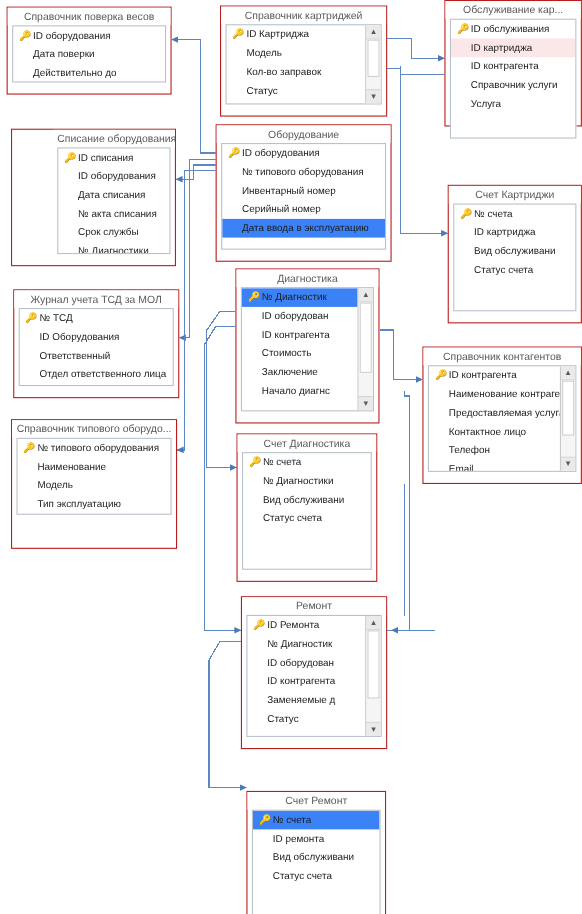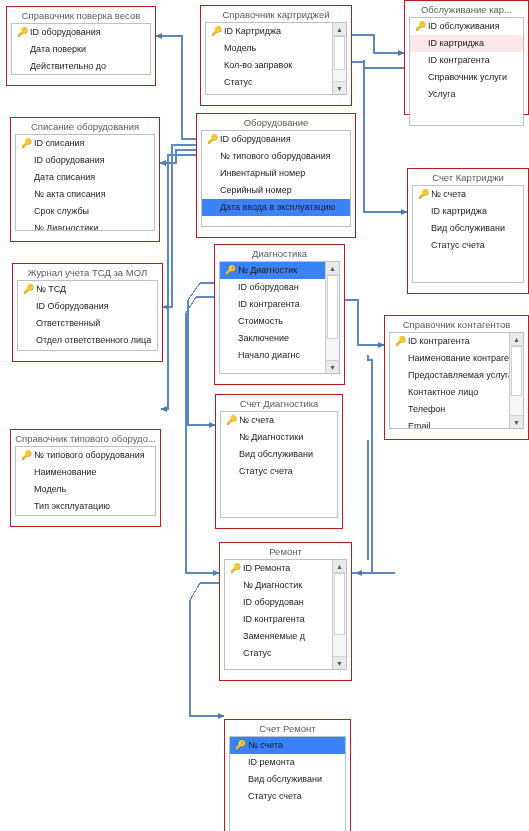--- a/index.html
+++ b/index.html
@@ -134,21 +134,21 @@
             <span class="nm">Дата поверки</span>
           </li>
         <li class="fld">
             <span class="keycell"></span>
             <span class="nm">Действительно до</span>
           </li>
       </ul>
     </div>
   </div>
 
-  <div class="tbl" style="left:10px;top:117px;width:150px;height:125px;">
+  <div class="tbl" style="left:10px;top:117px;width:150px;height:125px;padding-left:37px;">
     <div class="tbl-title">Списание оборудования</div>
     <div class="tbl-body" style="height:97px;">
       <ul class="fields">
         <li class="fld pk">
             <span class="keycell">🔑</span>
             <span class="nm">ID списания</span>
           </li>
         <li class="fld">
             <span class="keycell"></span>
             <span class="nm">ID оборудования</span>
@@ -190,21 +190,21 @@
             <span class="nm">Ответственный</span>
           </li>
         <li class="fld">
             <span class="keycell"></span>
             <span class="nm">Отдел ответственного лица</span>
           </li>
       </ul>
     </div>
   </div>
 
-  <div class="tbl" style="left:10px;top:381px;width:151px;height:98px;margin-top:48px;">
+  <div class="tbl" style="left:10px;top:381px;width:151px;height:118px;">
     <div class="tbl-title">Справочник типового оборудо...</div>
     <div class="tbl-body" style="height:70px;">
       <ul class="fields">
         <li class="fld pk">
             <span class="keycell">🔑</span>
             <span class="nm">№ типового оборудования</span>
           </li>
         <li class="fld">
             <span class="keycell"></span>
             <span class="nm">Наименование</span>

